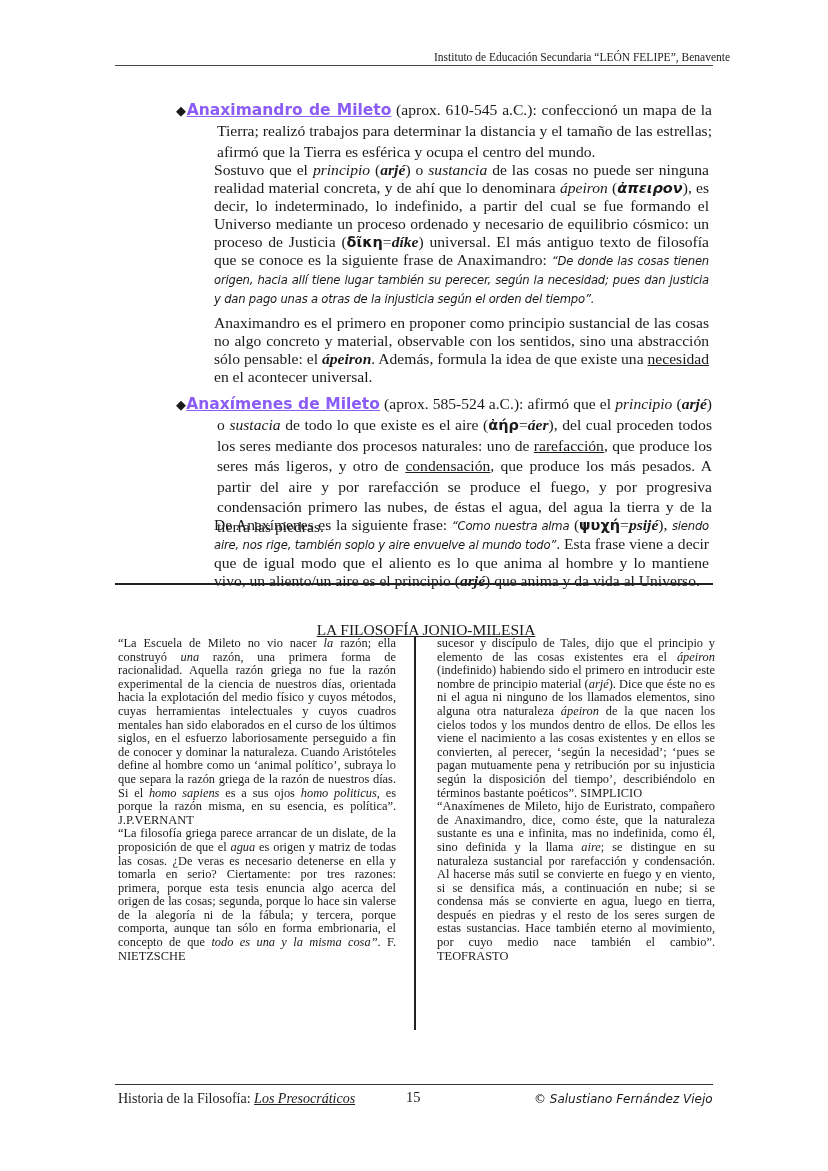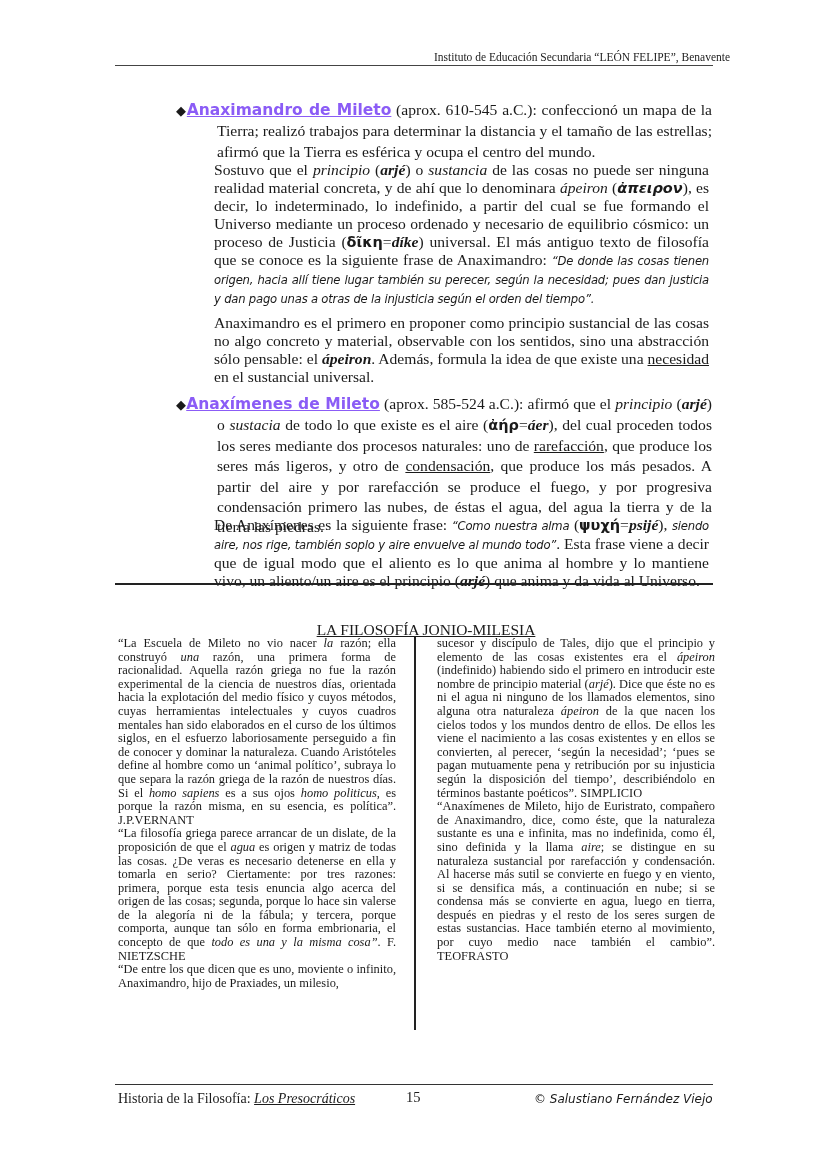--- a/index.html
+++ b/index.html
@@ -47,39 +47,38 @@
 
 <div class="abs entry" style="top: 100px; padding-left: 41px; text-indent: -41px; width: 495px;">
   <span class="bullet">◆</span><span class="name">Anaximandro de Mileto</span><span> (aprox. 610-545 a.C.): confeccionó un mapa de la Tierra; realizó trabajos para determinar la distancia y el tamaño de las estrellas; afirmó que la Tierra es esférica y ocupa el centro del mundo.</span>
 </div>
 
 <div class="abs para" style="top:161px;">
   <span>Sostuvo que el </span><span class="it">principio</span><span> (</span><span class="bi">arjé</span><span>) o </span><span class="it">sustancia</span><span> de las cosas no puede ser ninguna realidad material concreta, y de ahí que lo denominara </span><span class="it">ápeiron</span><span> (</span><span class="greek-i">ἀπειρον</span><span>), es decir, lo indeterminado, lo indefinido, a partir del cual se fue formando el Universo mediante un proceso ordenado y necesario de equilibrio cósmico: un proceso de Justicia (</span><span class="greek">δῖκη</span><span>=</span><span class="bi">díke</span><span>) universal. El más antiguo texto de filosofía que se conoce es la siguiente frase de Anaximandro: </span><span class="quote-sans">“De donde las cosas tienen origen, hacia allí tiene lugar también su perecer, según la necesidad; pues dan justicia y dan pago unas a otras de la injusticia según el orden del tiempo”.</span>
 </div>
 
 <div class="abs para" style="top:314px;">
-  <span>Anaximandro es el primero en proponer como principio sustancial de las cosas no algo concreto y material, observable con los sentidos, sino una abstracción sólo pensable: el </span><span class="bi">ápeiron</span><span>. Además, formula la idea de que existe una </span><span class="u">necesidad</span><span> en el sustancial universal.</span>
+  <span>Anaximandro es el primero en proponer como principio sustancial de las cosas no algo concreto y material, observable con los sentidos, sino una abstracción sólo pensable: el </span><span class="bi">ápeiron</span><span>. Además, formula la idea de que existe una </span><span class="u">necesidad</span><span> en el acontecer universal.</span>
 </div>
 
 <div class="abs entry" style="top: 394px; padding-left: 41px; text-indent: -41px; width: 495px;">
   <span class="bullet">◆</span><span class="name">Anaxímenes de Mileto</span><span> (aprox. 585-524 a.C.): afirmó que el </span><span class="it">principio</span><span> (</span><span class="bi">arjé</span><span>) o </span><span class="it">sustacia</span><span> de todo lo que existe es el aire (</span><span class="greek">ἀήρ</span><span>=</span><span class="bi">áer</span><span>), del cual proceden todos los seres mediante dos procesos naturales: uno de </span><span class="u">rarefacción</span><span>, que produce los seres más ligeros, y otro de </span><span class="u">condensación</span><span>, que produce los más pesados. A partir del aire y por rarefacción se produce el fuego, y por progresiva condensación primero las nubes, de éstas el agua, del agua la tierra y de la tierra las piedras.</span>
 </div>
 
 <div class="abs para" style="top:516px;">
   <span>De Anaxímenes es la siguiente frase: </span><span class="quote-sans">“Como nuestra alma</span><span> (</span><span class="greek">ψυχή</span><span>=</span><span class="bi">psijé</span><span>), </span><span class="quote-sans">siendo aire, nos rige, también soplo y aire envuelve al mundo todo”</span><span>. Esta frase viene a decir que de igual modo que el aliento es lo que anima al hombre y lo mantiene vivo, un aliento/un aire es el principio (</span><span class="bi">arjé</span><span>) que anima y da vida al Universo.</span>
 </div>
 
 <div class="abs" id="main-rule"></div>
 
 <div class="abs" id="section-title"><span>LA FILOSOFÍA JONIO-MILESIA</span></div>
 
 <div class="abs col" id="col-left">
   <p><span>“La Escuela de Mileto no vio nacer </span><span class="it">la</span><span> razón; ella construyó </span><span class="it">una</span><span> razón, una primera forma de racionalidad. Aquella razón griega no fue la razón experimental de la ciencia de nuestros días, orientada hacia la explotación del medio físico y cuyos métodos, cuyas herramientas intelectuales y cuyos cuadros mentales han sido elaborados en el curso de los últimos siglos, en el esfuerzo laboriosamente perseguido a fin de conocer y dominar la naturaleza. Cuando Aristóteles define al hombre como un ‘animal político’, subraya lo que separa la razón griega de la razón de nuestros días. Si el </span><span class="it">homo sapiens</span><span> es a sus ojos </span><span class="it">homo politicus</span><span>, es porque la razón misma, en su esencia, es política”. J.P.VERNANT</span></p>
   <p><span>“La filosofía griega parece arrancar de un dislate, de la proposición de que el </span><span class="it">agua</span><span> es origen y matriz de todas las cosas. ¿De veras es necesario detenerse en ella y tomarla en serio? Ciertamente: por tres razones: primera, porque esta tesis enuncia algo acerca del origen de las cosas; segunda, porque lo hace sin valerse de la alegoría ni de la fábula; y tercera, porque comporta, aunque tan sólo en forma embrionaria, el concepto de que </span><span class="it">todo es una y la misma cosa”</span><span>. F. NIETZSCHE</span></p>
-  <p>“De entre los que dicen que es uno, moviente o infinito, Anaximandro, hijo de Praxiades, un milesio,</p>
 </div>
 
 <div class="abs" id="col-divider"></div>
 
 <div class="abs col" id="col-right">
   <p><span>sucesor y discípulo de Tales, dijo que el principio y elemento de las cosas existentes era el </span><span class="it">ápeiron</span><span> (indefinido) habiendo sido el primero en introducir este nombre de principio material (</span><span class="it">arjé</span><span>). Dice que éste no es ni el agua ni ninguno de los llamados elementos, sino alguna otra naturaleza </span><span class="it">ápeiron</span><span> de la que nacen los cielos todos y los mundos dentro de ellos. De ellos les viene el nacimiento a las cosas existentes y en ellos se convierten, al perecer, ‘según la necesidad’; ‘pues se pagan mutuamente pena y retribución por su injusticia según la disposición del tiempo’, describiéndolo en términos bastante poéticos”. SIMPLICIO</span></p>
   <p><span>“Anaxímenes de Mileto, hijo de Euristrato, compañero de Anaximandro, dice, como éste, que la naturaleza sustante es una e infinita, mas no indefinida, como él, sino definida y la llama </span><span class="it">aire</span><span>; se distingue en su naturaleza sustancial por rarefacción y condensación. Al hacerse más sutil se convierte en fuego y en viento, si se densifica más, a continuación en nube; si se condensa más se convierte en agua, luego en tierra, después en piedras y el resto de los seres surgen de estas sustancias. Hace también eterno al movimiento, por cuyo medio nace también el cambio”. TEOFRASTO</span></p>
 </div>
 
 <div class="abs" id="ftr-rule"></div>

